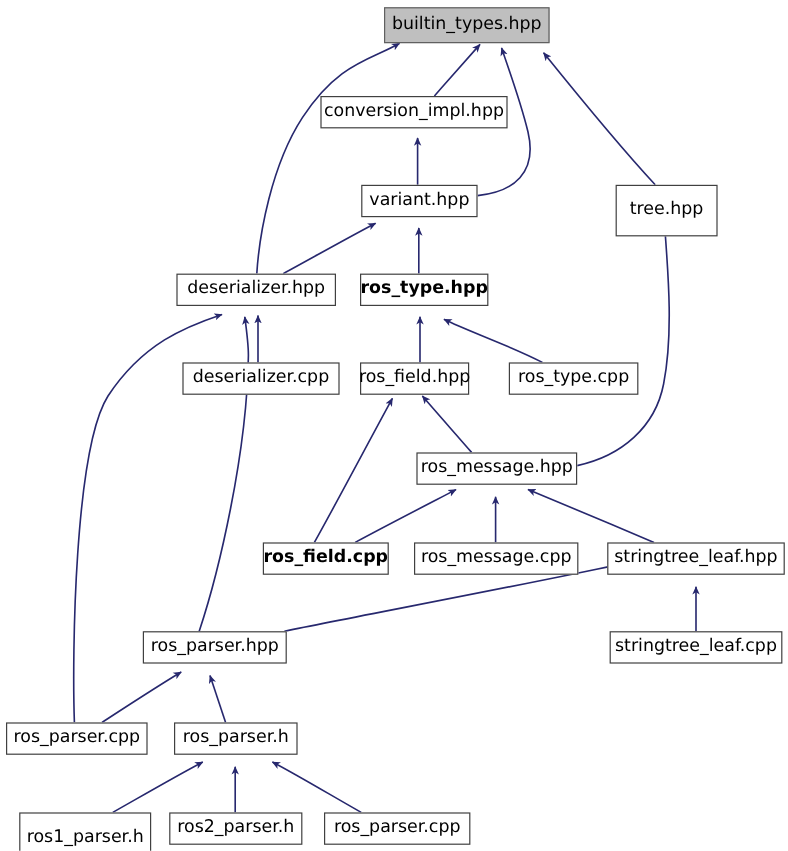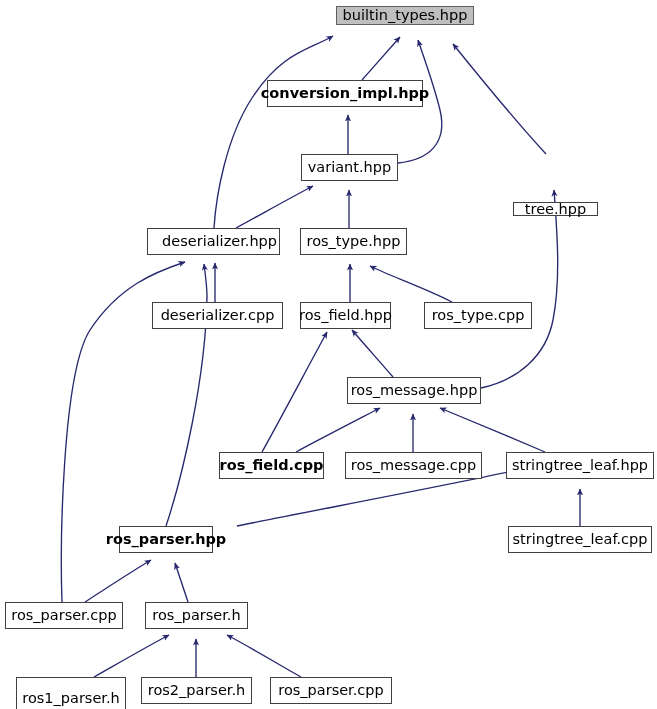--- a/index.html
+++ b/index.html
@@ -82,36 +82,36 @@
       <path d="M 413,452 L 413,414" fill="none" stroke="#27286e" stroke-width="1.35" marker-end="url(#arrowhead)"></path>
       <path d="M 545,452 C 510,437 467,419 440,408" fill="none" stroke="#27286e" stroke-width="1.35" marker-end="url(#arrowhead)"></path>
       <path d="M 237,526 C 306,512 443,486 513,471" fill="none" stroke="#27286e" stroke-width="1.35" marker-end="url(#arrowhead)"></path>
       <path d="M 580,526 L 580,489" fill="none" stroke="#27286e" stroke-width="1.35" marker-end="url(#arrowhead)"></path>
       <path d="M 85,602 C 105,589 131,572 151,560" fill="none" stroke="#27286e" stroke-width="1.35" marker-end="url(#arrowhead)"></path>
       <path d="M 188,602 C 184,590 179,575 175,563" fill="none" stroke="#27286e" stroke-width="1.35" marker-end="url(#arrowhead)"></path>
       <path d="M 94,677 C 117,664 148,646 169,635" fill="none" stroke="#27286e" stroke-width="1.35" marker-end="url(#arrowhead)"></path>
       <path d="M 196,677 L 196,639" fill="none" stroke="#27286e" stroke-width="1.35" marker-end="url(#arrowhead)"></path>
       <path d="M 301,677 C 278,664 248,646 227,635" fill="none" stroke="#27286e" stroke-width="1.35" marker-end="url(#arrowhead)"></path>
     </svg>
-<div class="node highlight" style="left: 336px; top: 6px; width: 138px; height: 19px;">
+<div class="node highlight" style="left: 320px; top: 6px; width: 138px; height: 30px;">
       <span class="node-label">builtin_types.hpp</span>
     </div>
-    <div class="node" style="left: 267px; top: 80px; width: 156px; height: 27px; font-weight: bold;">
+    <div class="node" style="left: 267px; top: 80px; width: 156px; height: 27px;">
       <span class="node-label">conversion_impl.hpp</span>
     </div>
     <div class="node" style="left: 301px; top: 154px; width: 97px; height: 27px;">
       <span class="node-label">variant.hpp</span>
     </div>
-    <div class="node" style="left: 513px; top: 154px; width: 85px; height: 14px; margin-top: 48px;">
+    <div class="node" style="left: 513px; top: 154px; width: 85px; height: 43px;">
       <span class="node-label">tree.hpp</span>
     </div>
-    <div class="node" style="left: 147px; top: 228px; width: 133px; height: 27px; justify-content: flex-end;">
+    <div class="node" style="left: 147px; top: 228px; width: 133px; height: 27px;">
       <span class="node-label">deserializer.hpp</span>
     </div>
-    <div class="node" style="left: 300px; top: 228px; width: 107px; height: 27px;">
+    <div class="node" style="left: 300px; top: 228px; width: 107px; height: 27px; font-weight: bold;">
       <span class="node-label">ros_type.hpp</span>
     </div>
     <div class="node" style="left: 152px; top: 302px; width: 131px; height: 27px;">
       <span class="node-label">deserializer.cpp</span>
     </div>
     <div class="node" style="left: 300px; top: 302px; width: 91px; height: 27px;">
       <span class="node-label">ros_field.hpp</span>
     </div>
     <div class="node" style="left: 424px; top: 302px; width: 108px; height: 27px;">
       <span class="node-label">ros_type.cpp</span>
@@ -121,21 +121,21 @@
     </div>
     <div class="node" style="left: 219px; top: 452px; width: 105px; height: 27px; font-weight: bold;">
       <span class="node-label">ros_field.cpp</span>
     </div>
     <div class="node" style="left: 345px; top: 452px; width: 137px; height: 27px;">
       <span class="node-label">ros_message.cpp</span>
     </div>
     <div class="node" style="left: 506px; top: 452px; width: 148px; height: 27px; text-align: right;">
       <span class="node-label">stringtree_leaf.hpp</span>
     </div>
-    <div class="node" style="left: 119px; top: 526px; width: 94px; height: 27px; font-weight: bold;">
+    <div class="node" style="left: 119px; top: 526px; width: 120px; height: 27px;">
       <span class="node-label">ros_parser.hpp</span>
     </div>
     <div class="node" style="left: 508px; top: 526px; width: 144px; height: 27px;">
       <span class="node-label">stringtree_leaf.cpp</span>
     </div>
     <div class="node" style="left: 5px; top: 602px; width: 118px; height: 27px;">
       <span class="node-label">ros_parser.cpp</span>
     </div>
     <div class="node" style="left: 145px; top: 602px; width: 103px; height: 27px;">
       <span class="node-label">ros_parser.h</span>

